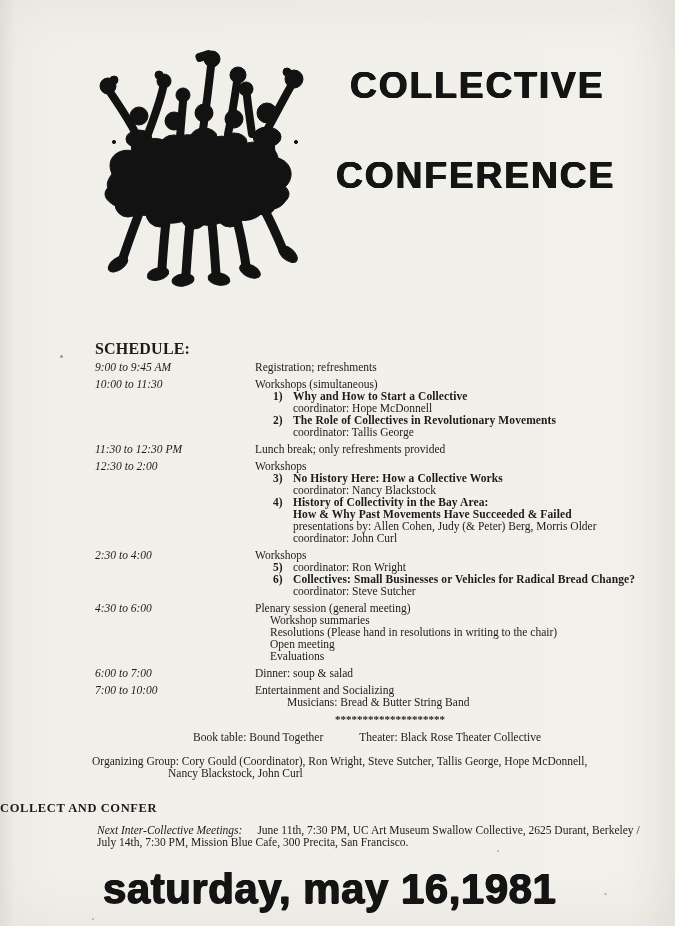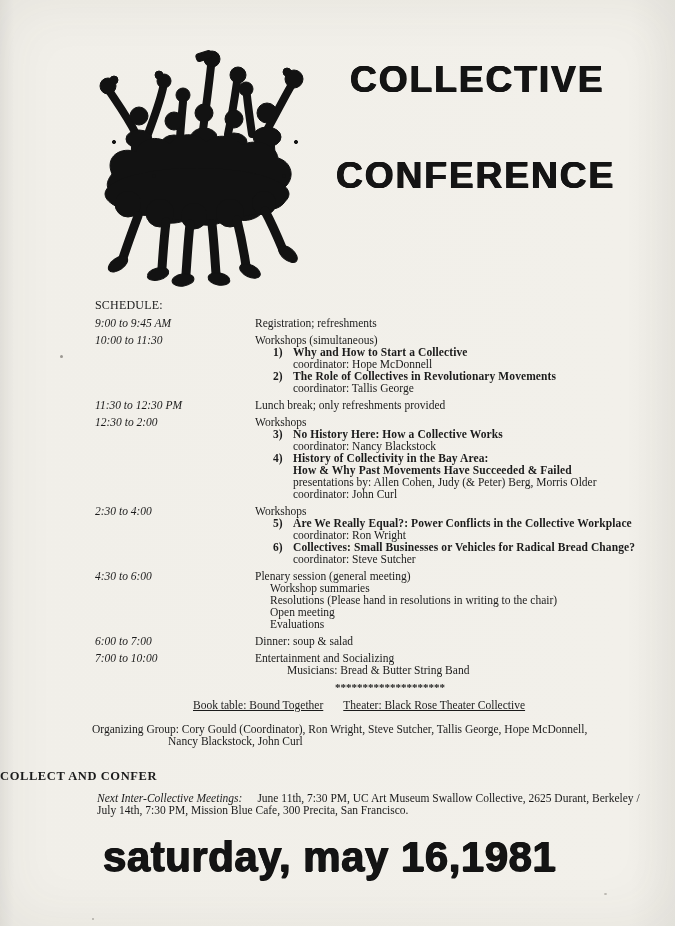--- a/index.html
+++ b/index.html
@@ -20,36 +20,36 @@
   .title{
     position:absolute;
     font-family:"Liberation Sans", sans-serif;
     font-weight:bold;
     font-size:37px;
     letter-spacing:2px;
     color:#141414;
     text-shadow:0.8px 0 currentColor,-0.4px 0 currentColor,0 0.4px currentColor;
     white-space:nowrap;
   }
-  .title1{left:350px;top:59px;}
+  .title1{left:350px;top:65px;}
   .title2{left:336px;top:155px;}
   
   .flow{position:absolute;left:0;top:299px;width:675px;font-size:11.5px;line-height:12px;}
   .sched{padding-left:95px;padding-right:14px;}
-  .sched-heading{font-weight:normal;font-size:12px;margin-bottom:6px;letter-spacing:.2px;}
+  .sched-heading{font-weight:bold;font-size:16px;margin-bottom:6px;letter-spacing:.2px;margin-top:44px;}
   .row{display:flex;margin-bottom:5px;}
   .time{width:160px;flex:none;font-style:italic;}
   .actcol{flex:1;min-width:0;}
   .witem{display:flex;margin-left:18px;}
   .wnum{width:20px;flex:none;font-weight:bold;}
   .wtitle{font-weight:bold;letter-spacing:.1px;}
   .sub{margin-left:15px;}
   .sub2{margin-left:32px;}
   .divider{margin:2px 0 0 335px;font-weight:bold;letter-spacing:0;font-size:11px;}
-  .bookline{display:flex;margin:6px 0 0 193px;gap:20px;white-space:nowrap;text-decoration:underline;}
+  .bookline{display:flex;margin:6px 0 0 193px;gap:36px;white-space:nowrap;}
   .organizing{margin:12px 0 3px 92px;}
   .organizing .l2{padding-left:76px;}
   .slogan{margin-top:22px;text-align:left;font-weight:bold;font-size:12.5px;letter-spacing:.6px;line-height:15px;}
   .meetings{margin:8px 14px 0 97px;}
   .it{font-style:italic;margin-right:15px;}
   .bigdate{
     margin-top:18px;text-align:center;transform:translateX(-8px);
     font-family:"Liberation Sans", sans-serif;font-weight:bold;
     font-size:42px;line-height:46px;letter-spacing:0.5px;color:#141414;
     text-shadow:0.9px 0 currentColor,-0.5px 0 currentColor,0 0.5px currentColor;
@@ -199,21 +199,20 @@
         </div>
       </div>
 
       <div class="row">
         <div class="time">2:30 to 4:00</div>
         <div class="actcol">
           <div>Workshops</div>
           <div class="witem">
             <span class="wnum">5)</span>
             <div>
-              <div class="wtitle">Are We Really Equal?: Power Conflicts in the Collective Workplace</div>
               <div>coordinator: Ron Wright</div>
             </div>
           </div>
           <div class="witem">
             <span class="wnum">6)</span>
             <div>
               <div class="wtitle">Collectives: Small Businesses or Vehicles for Radical Bread Change?</div>
               <div>coordinator: Steve Sutcher</div>
             </div>
           </div>

